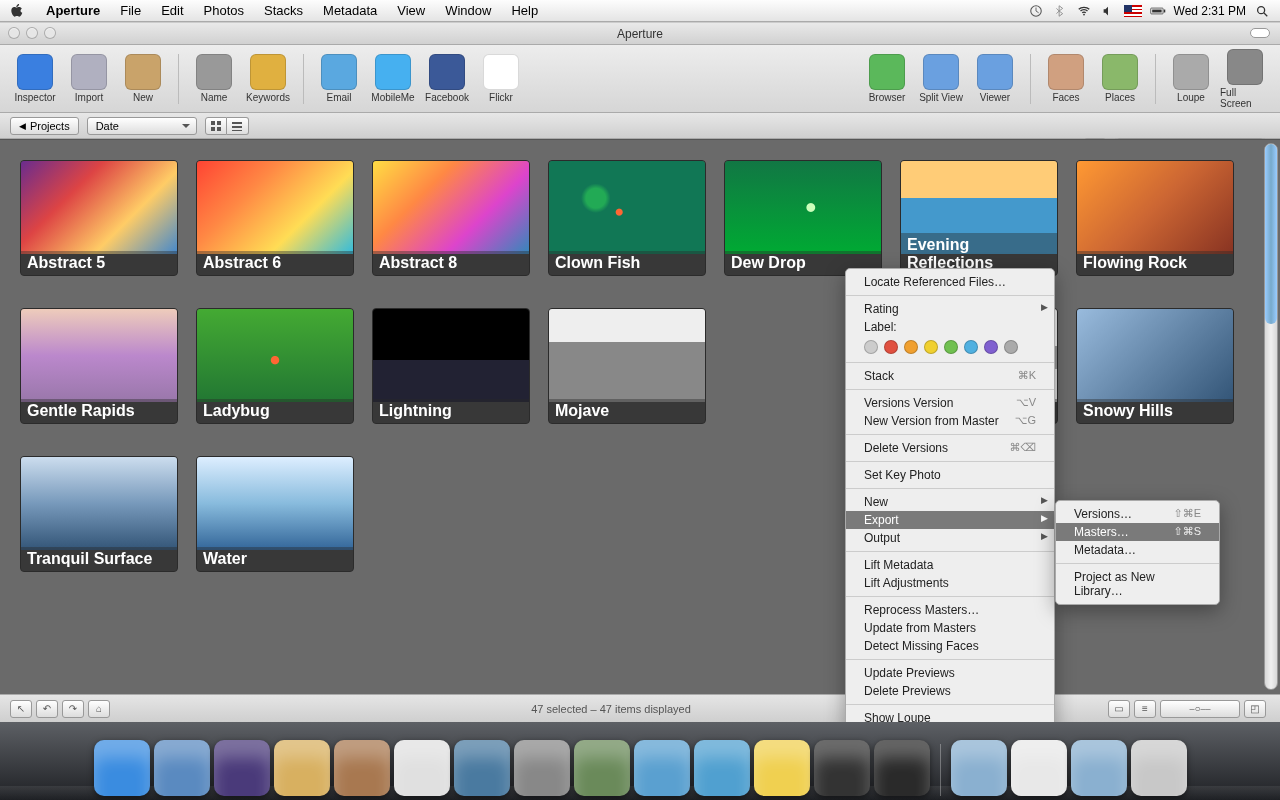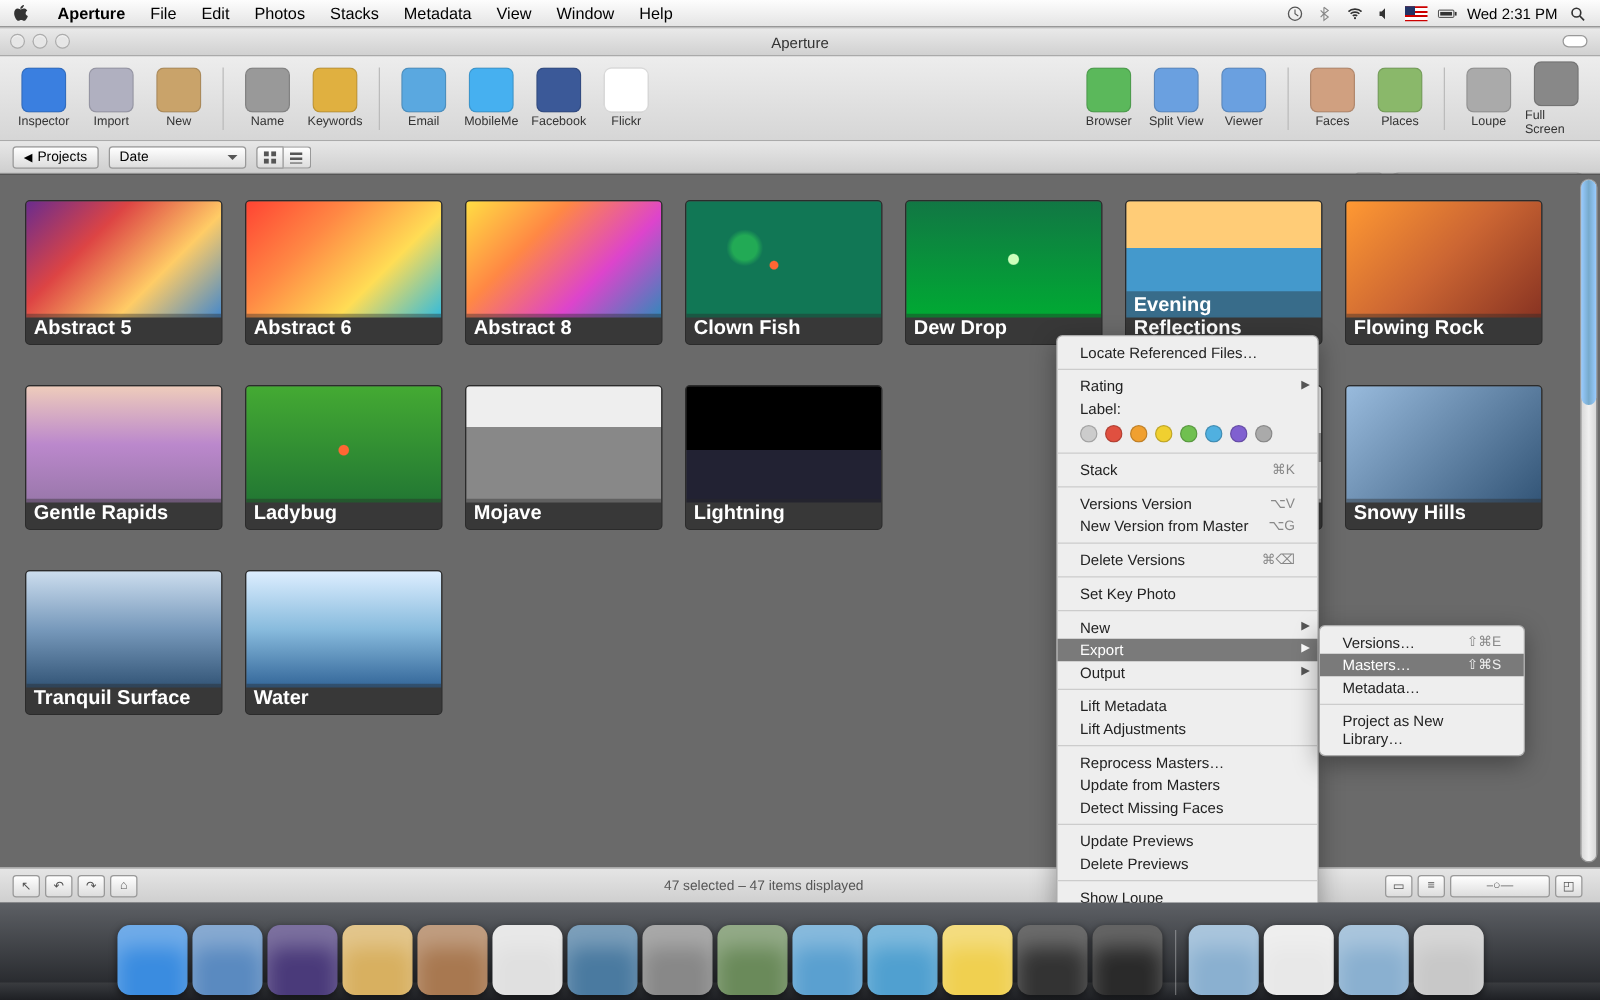--- a/index.html
+++ b/index.html
@@ -291,26 +291,26 @@
         </div>
         <div class="thumb">
           <div class="img g-gr"></div>
           <div class="lbl">Gentle Rapids</div>
         </div>
         <div class="thumb">
           <div class="img g-lb"></div>
           <div class="lbl">Ladybug</div>
         </div>
         <div class="thumb">
+          <div class="img g-lt"></div>
+          <div class="lbl">Lightning</div>
+        </div>
+        <div class="thumb">
           <div class="img g-mj"></div>
           <div class="lbl">Mojave</div>
-        </div>
-        <div class="thumb">
-          <div class="img g-lt"></div>
-          <div class="lbl">Lightning</div>
         </div>
         <div style="visibility: hidden;"></div>
         <div class="thumb">
           <div class="img g-sm"></div>
           <div class="lbl">Sea Mist</div>
         </div>
         <div class="thumb">
           <div class="img g-sh"></div>
           <div class="lbl">Snowy Hills</div>
         </div>

